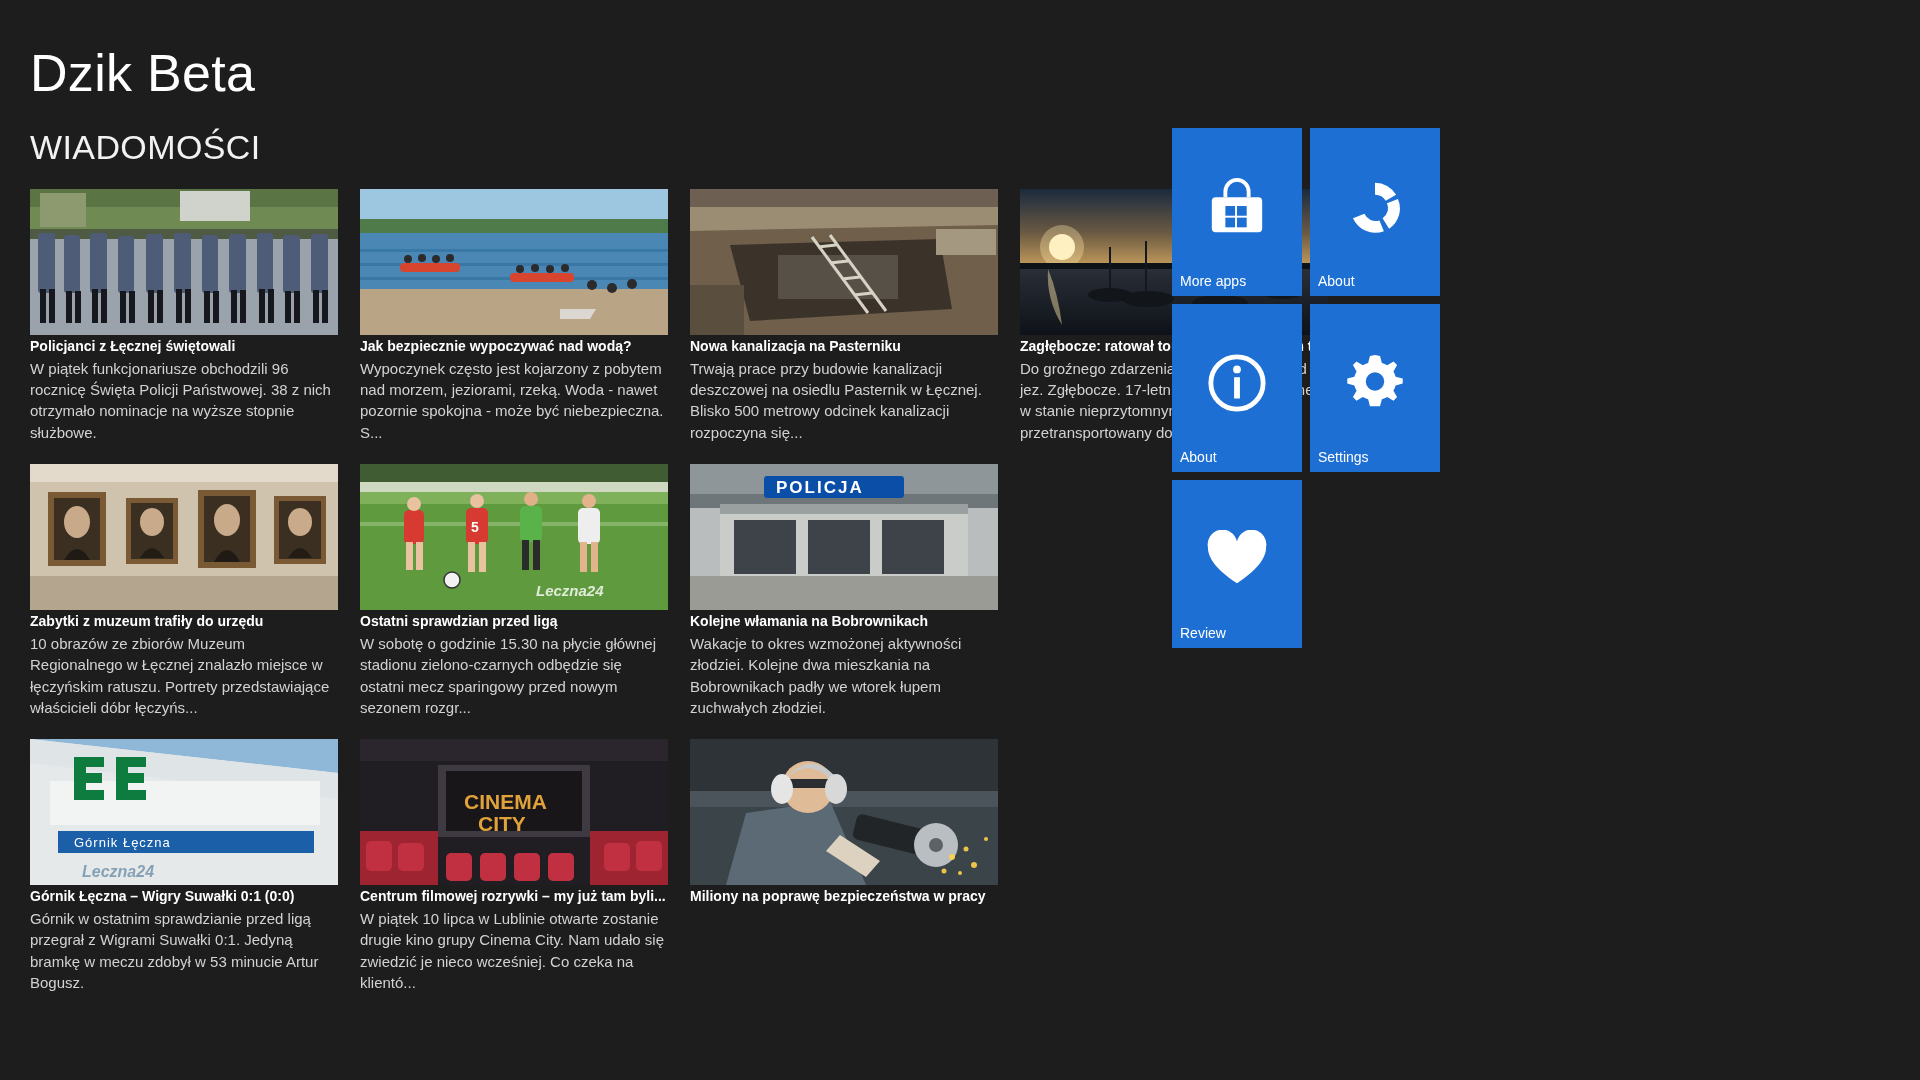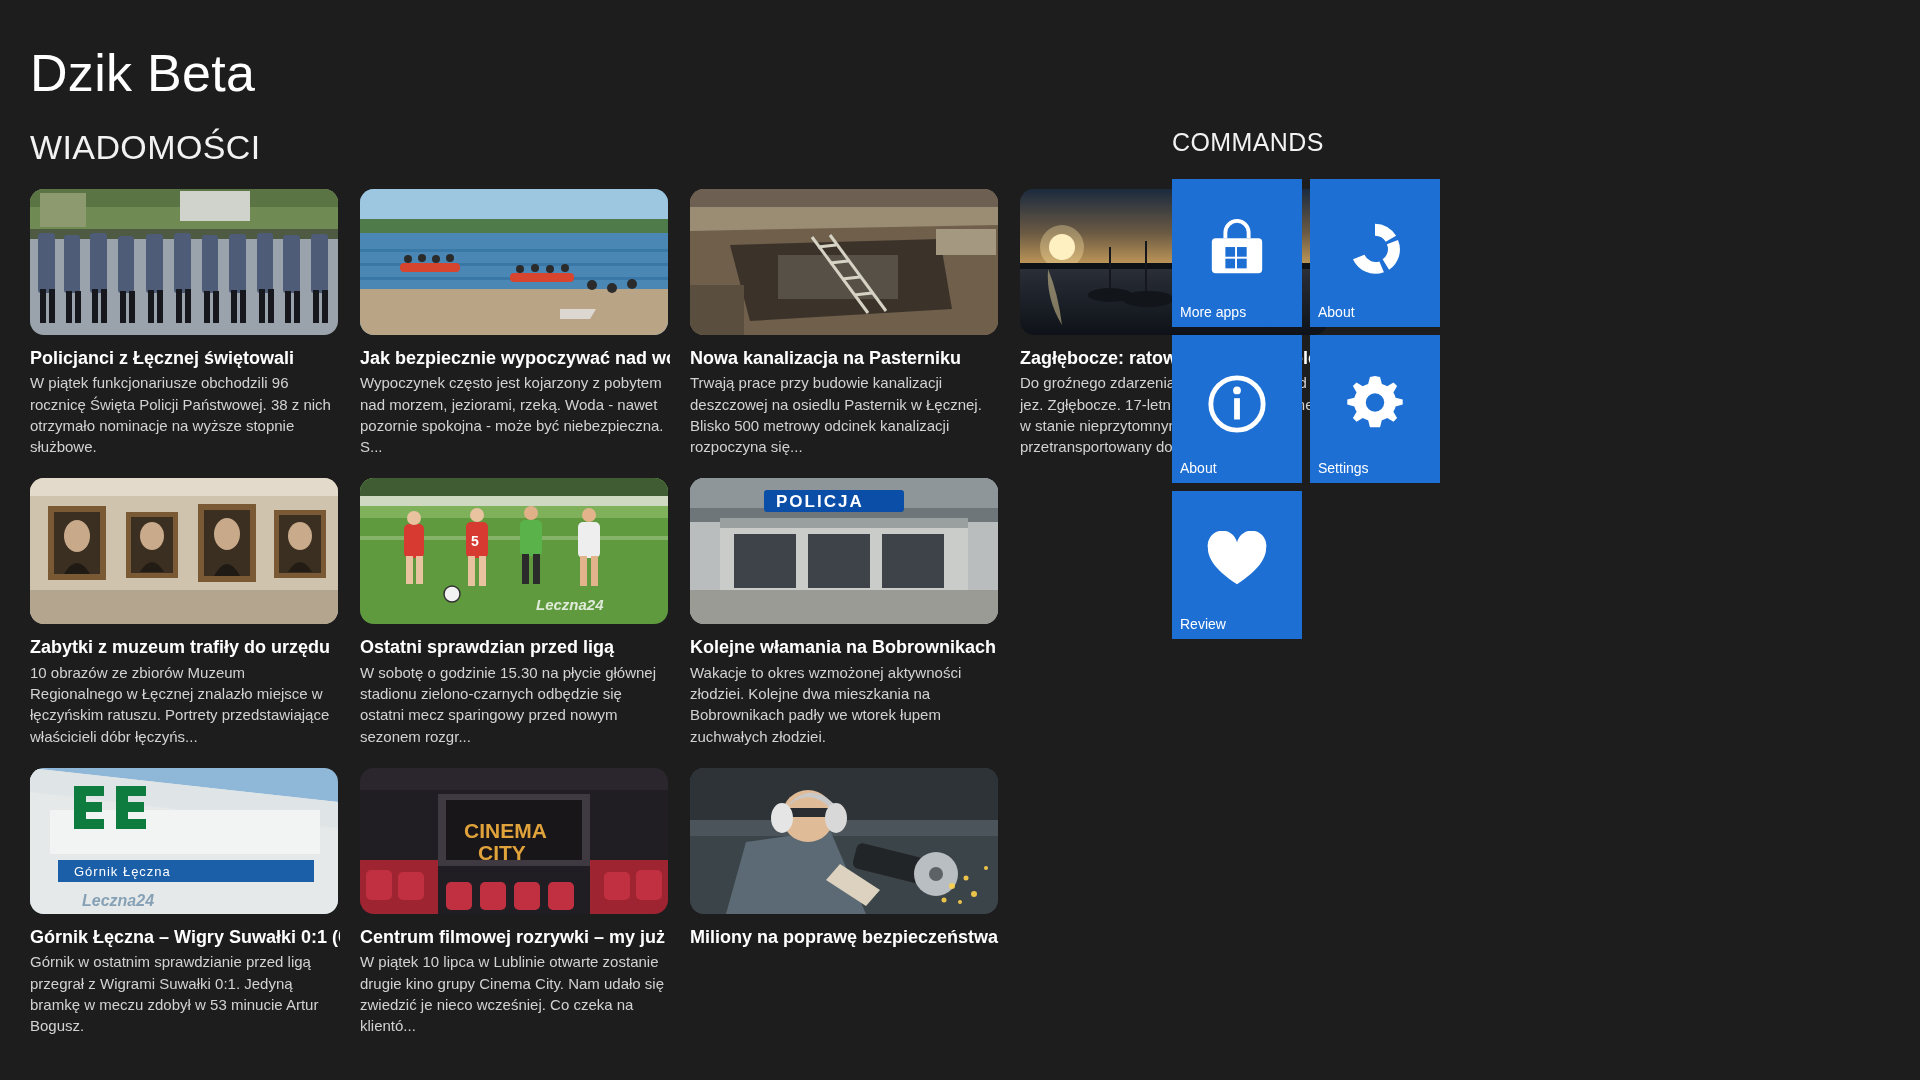--- a/index.html
+++ b/index.html
@@ -51,28 +51,27 @@
     padding-right: 20px;
     margin-bottom: 21px;
     cursor: pointer;
   }
   .news-thumb {
     width: 308px;
     height: 146px;
     background: #2a2a2a;
     position: relative;
     overflow: hidden;
-    border-radius: 14px;
   }
   .news-thumb svg { display: block; width: 100%; height: 100%; }
   .news-title {
-    font-size: 18px;
+    font-size: 14px;
     font-weight: bold;
     color: #ffffff;
-    margin-top: 11px;
+    margin-top: 2px;
     line-height: 1.35;
     white-space: nowrap;
     overflow: hidden;
   }
   .news-desc {
     font-size: 15px;
     font-weight: 400;
     color: #d2d2d2;
     line-height: 1.42;
     margin-top: 2px;
@@ -92,21 +91,21 @@
     letter-spacing: 0.4px;
     margin-bottom: 22px;
   }
   .tile-grid {
     display: grid;
     grid-template-columns: 130px 130px;
     gap: 8px;
   }
   .tile {
     position: relative;
-    width: 130px; height: 148px;
+    width: 130px; height: 168px;
     background: #1d6fd4;
     cursor: pointer;
     display: flex;
     align-items: center;
     justify-content: center;
   }
   .tile .glyph {
     display: flex;
     align-items: center;
     justify-content: center;
@@ -469,21 +468,20 @@
             </g>
           </svg>
         </div>
         <div class="news-title">Miliony na poprawę bezpieczeństwa w pracy</div>
       </div>
 
     </div>
   </div>
 
   <div class="commands-section">
-    <div class="commands-head">COMMANDS</div>
     <div class="tile-grid">
 
       <div class="tile">
         <span class="glyph">
           <svg width="62" height="62" viewBox="0 0 64 64">
             <path d="M10 22 h44 a4 4 0 0 1 4 4 v28 a4 4 0 0 1 -4 4 h-44 a4 4 0 0 1 -4 -4 v-28 a4 4 0 0 1 4 -4 z" fill="#ffffff"></path>
             <path d="M20 22 v-6 a12 12 0 0 1 24 0 v6" fill="none" stroke="#ffffff" stroke-width="4"></path>
             <g fill="#1d6fd4">
               <rect x="20" y="31" width="10" height="10"></rect>
                 <rect x="32" y="31" width="10" height="10"></rect>

